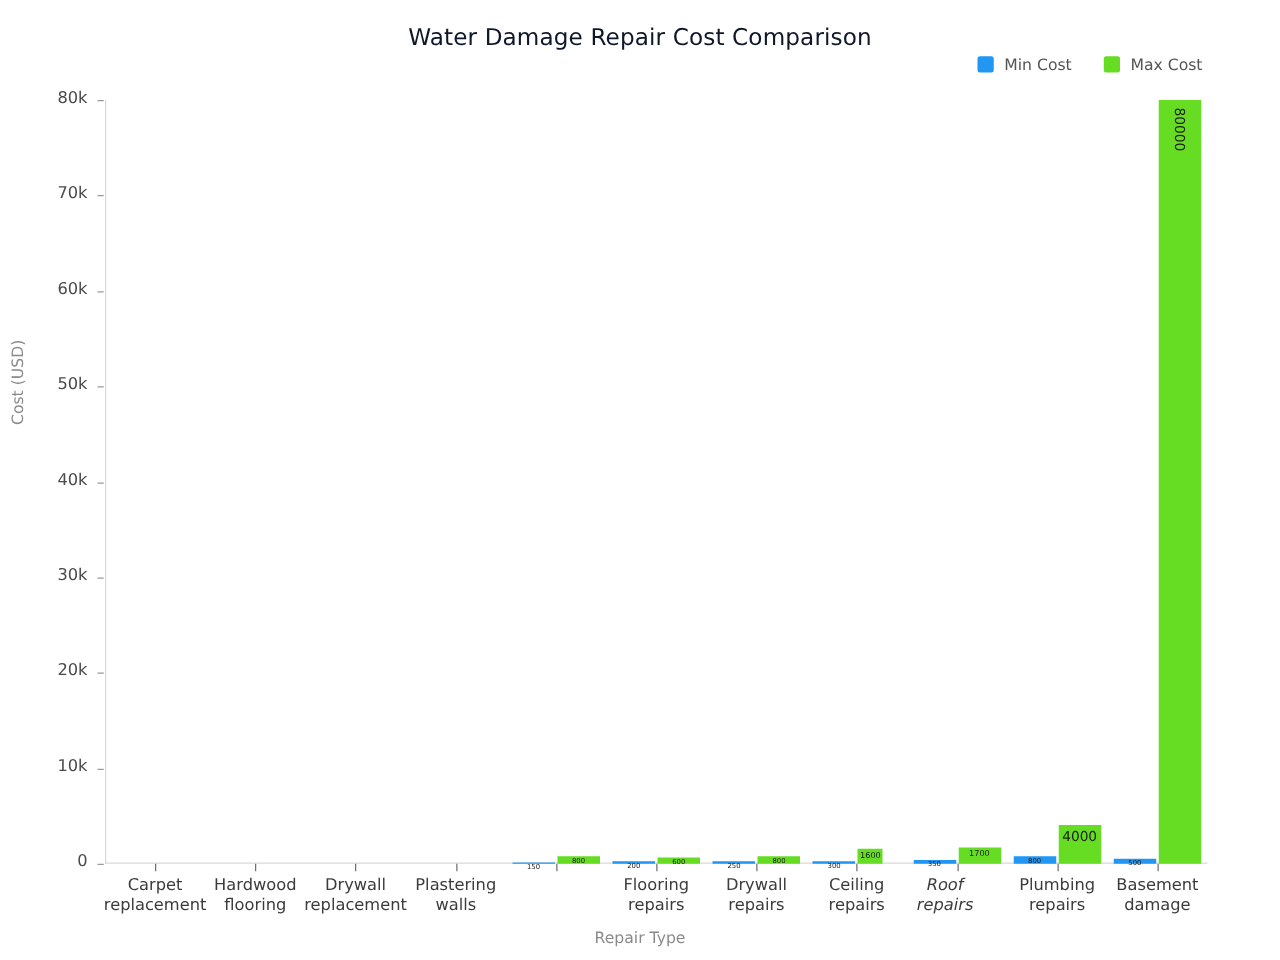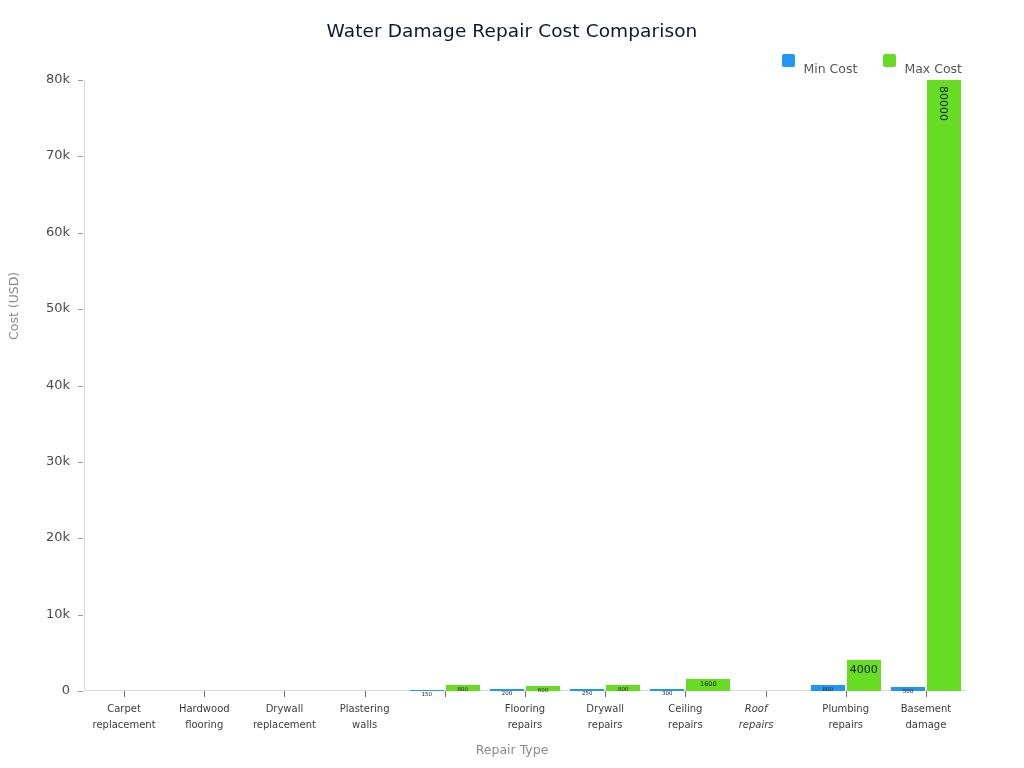--- a/index.html
+++ b/index.html
@@ -52,21 +52,20 @@
   }
   .legend-swatch {
     width: 13px;
     height: 13px;
     border-radius: 2px;
     display: inline-block;
   }
   .legend-label {
     font-size: 12.5px;
     color: #555555;
-    margin-top: 17px;
   }
 
   
   .plot-area {
     position: absolute;
     left: 84px;
     top: 80px;
     width: 882px;
     height: 611px;
   }
@@ -187,21 +186,21 @@
   .xtick-mark {
     position: absolute;
     top: 611px;
     width: 1px;
     height: 6px;
     background: #707070;
   }
   .cat-label {
     position: absolute;
     top: 621px;
-    font-size: 10px;
+    font-size: 13px;
     color: #3c3c3c;
     text-align: center;
     line-height: 16px;
     white-space: pre-line;
   }
 </style>
 </head>
 <body>
 
 <div id="chart-root">
@@ -331,28 +330,38 @@
         </div>
       </div>
       <div class="xtick-mark" style="left: 521.182px;"></div>
       <div class="cat-label" style="left: 469.091px; width: 104.182px;">Drywall
 repairs</div>
       <div class="group" style="left: 561.273px; width: 80.1818px;">
         <div class="group-bars">
           <div class="bar bar-min" style="width: 34px; height: 2.29125px; left: 5.09091px; background: rgb(33, 150, 243);">
             <span class="bar-value inside">300</span>
           </div>
-          <div class="bar bar-max" style="width: 44px; height: 12.22px; left: 41.0909px; background: rgb(102, 221, 34);">
+          <div class="bar bar-max" style="width: 20px; height: 12.22px; left: 41.0909px; background: rgb(102, 221, 34);">
             <span class="bar-value mid">1600</span>
           </div>
         </div>
       </div>
       <div class="xtick-mark" style="left: 601.364px;"></div>
       <div class="cat-label" style="left: 549.273px; width: 104.182px;">Ceiling
 repairs</div>
+      <div class="group" style="left: 641.455px; width: 80.1818px;">
+        <div class="group-bars">
+          <div class="bar bar-min" style="width: 34px; height: 2.67312px; left: 5.09091px; background: rgb(33, 150, 243);">
+            <span class="bar-value inside">350</span>
+          </div>
+          <div class="bar bar-max" style="width: 34px; height: 12.9838px; left: 41.0909px; background: rgb(102, 221, 34);">
+            <span class="bar-value mid">1700</span>
+          </div>
+        </div>
+      </div>
       <div class="xtick-mark" style="left: 681.545px;"></div>
       <div class="cat-label" style="left: 620px; width: 104.182px; font-style: italic;">Roof
 repairs</div>
       <div class="group" style="left: 721.636px; width: 80.1818px;">
         <div class="group-bars">
           <div class="bar bar-min" style="width: 34px; height: 6.11px; left: 5.09091px; background: rgb(33, 150, 243);">
             <span class="bar-value inside">800</span>
           </div>
           <div class="bar bar-max" style="width: 34px; height: 30.55px; left: 41.0909px; background: rgb(102, 221, 34);">
             <span class="bar-value big">4000</span>

